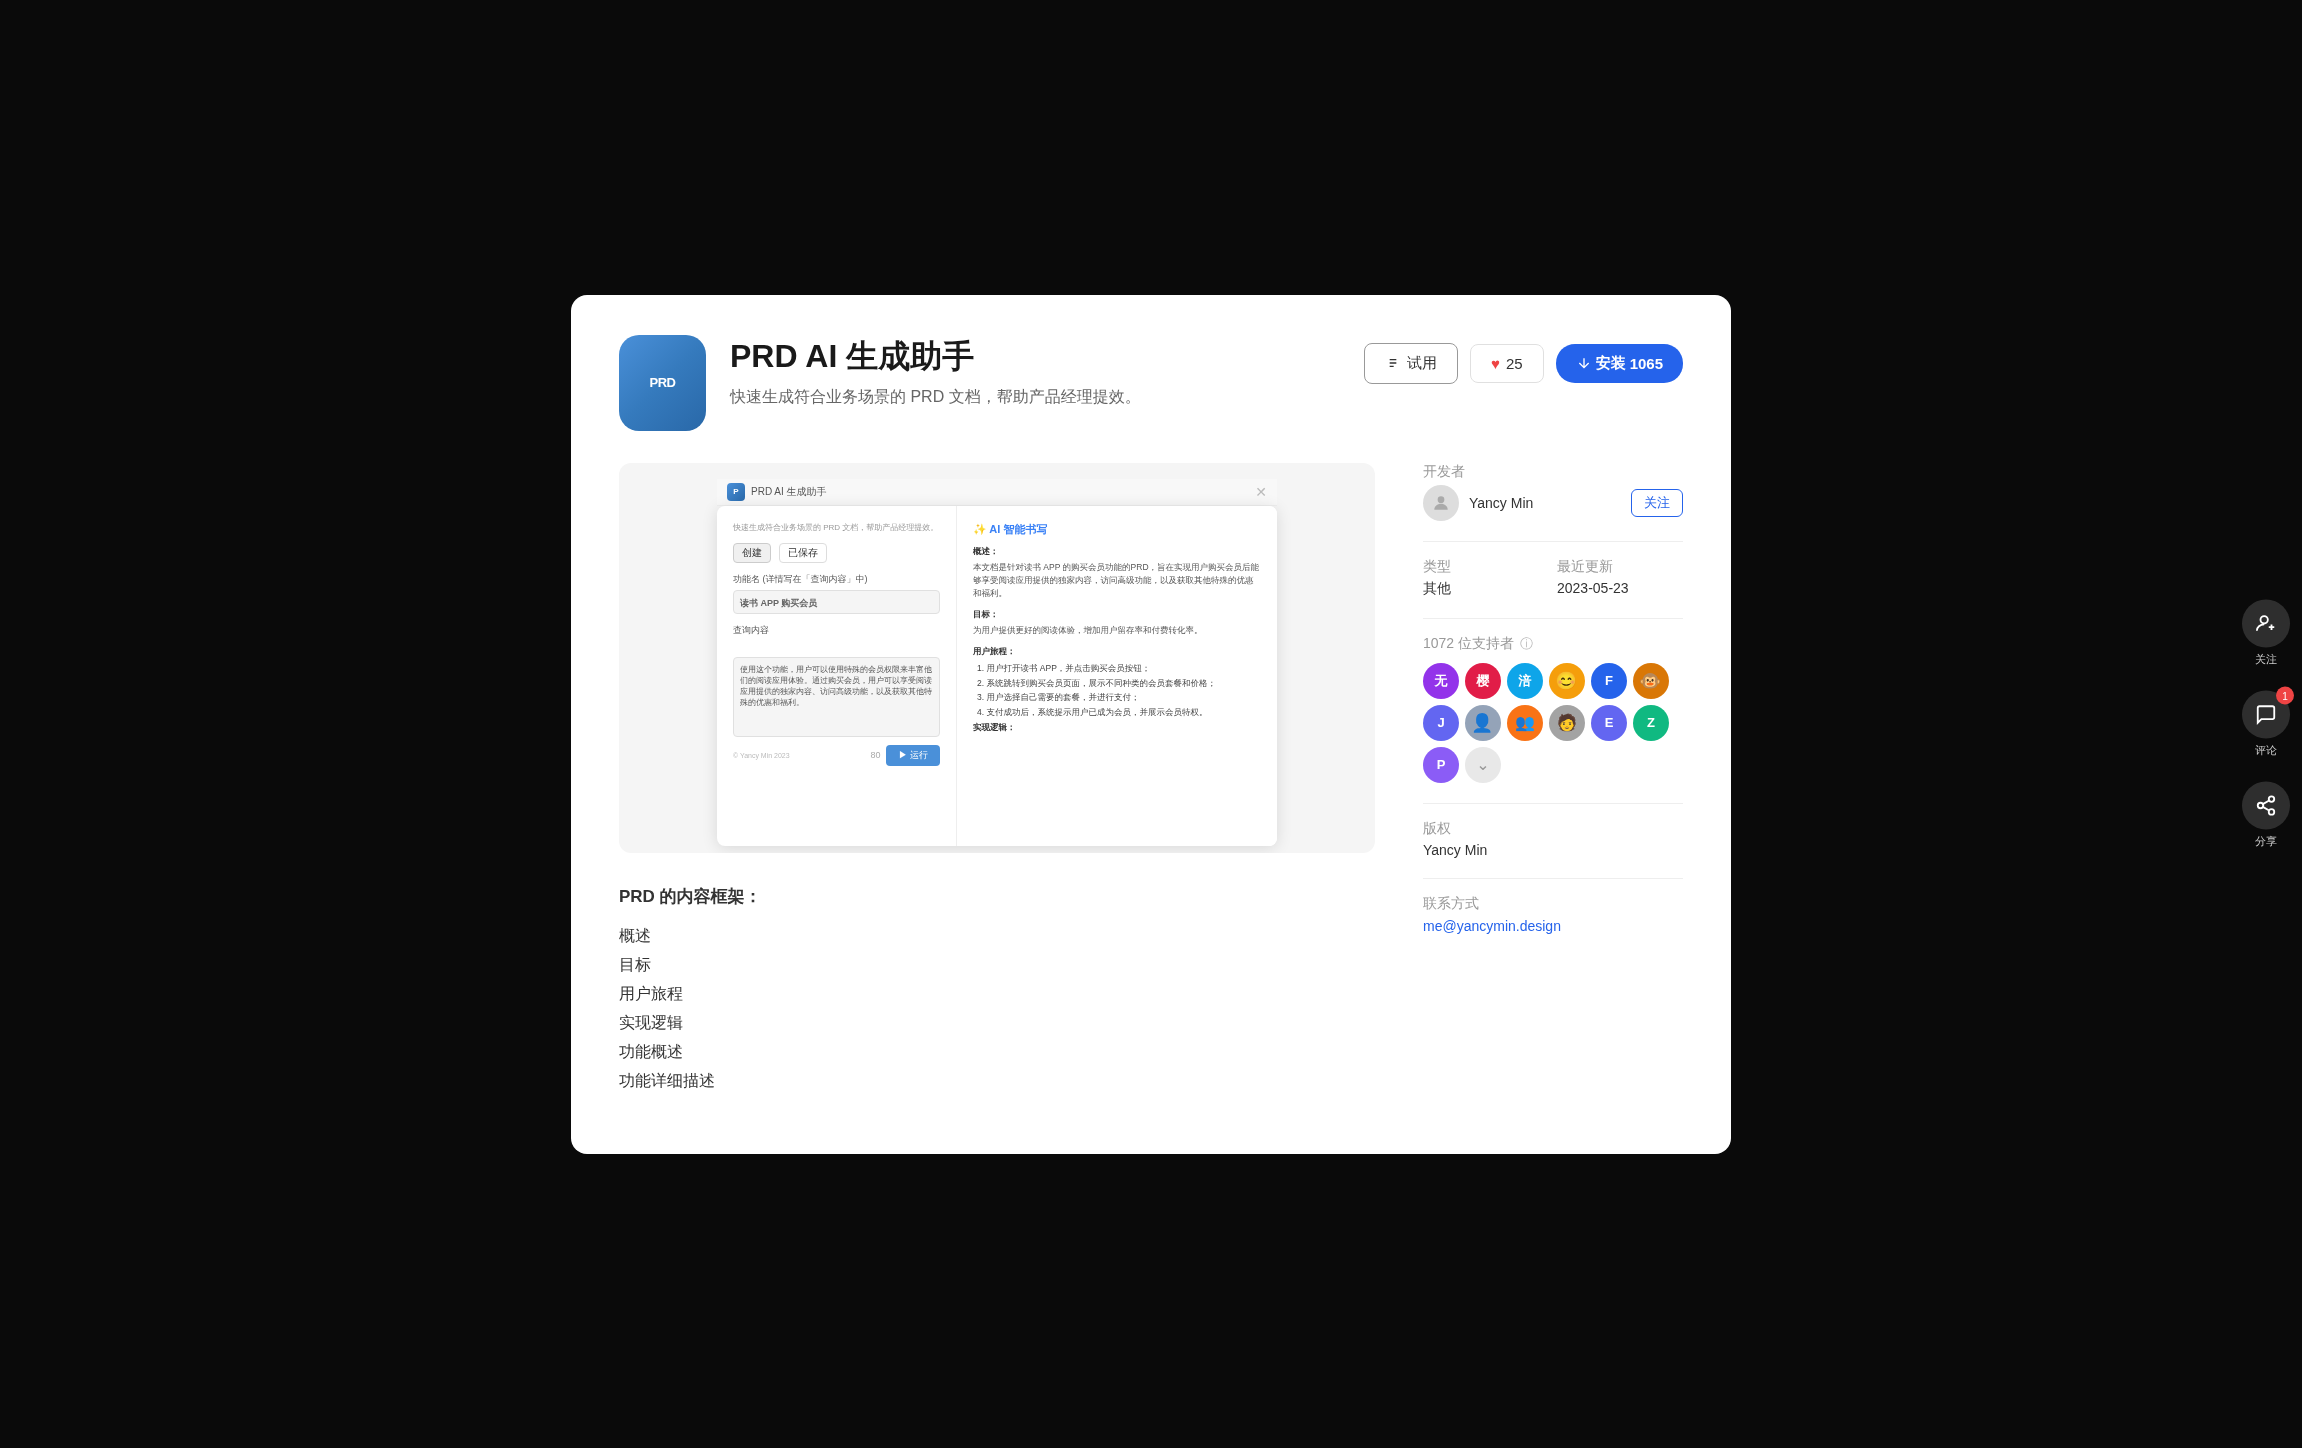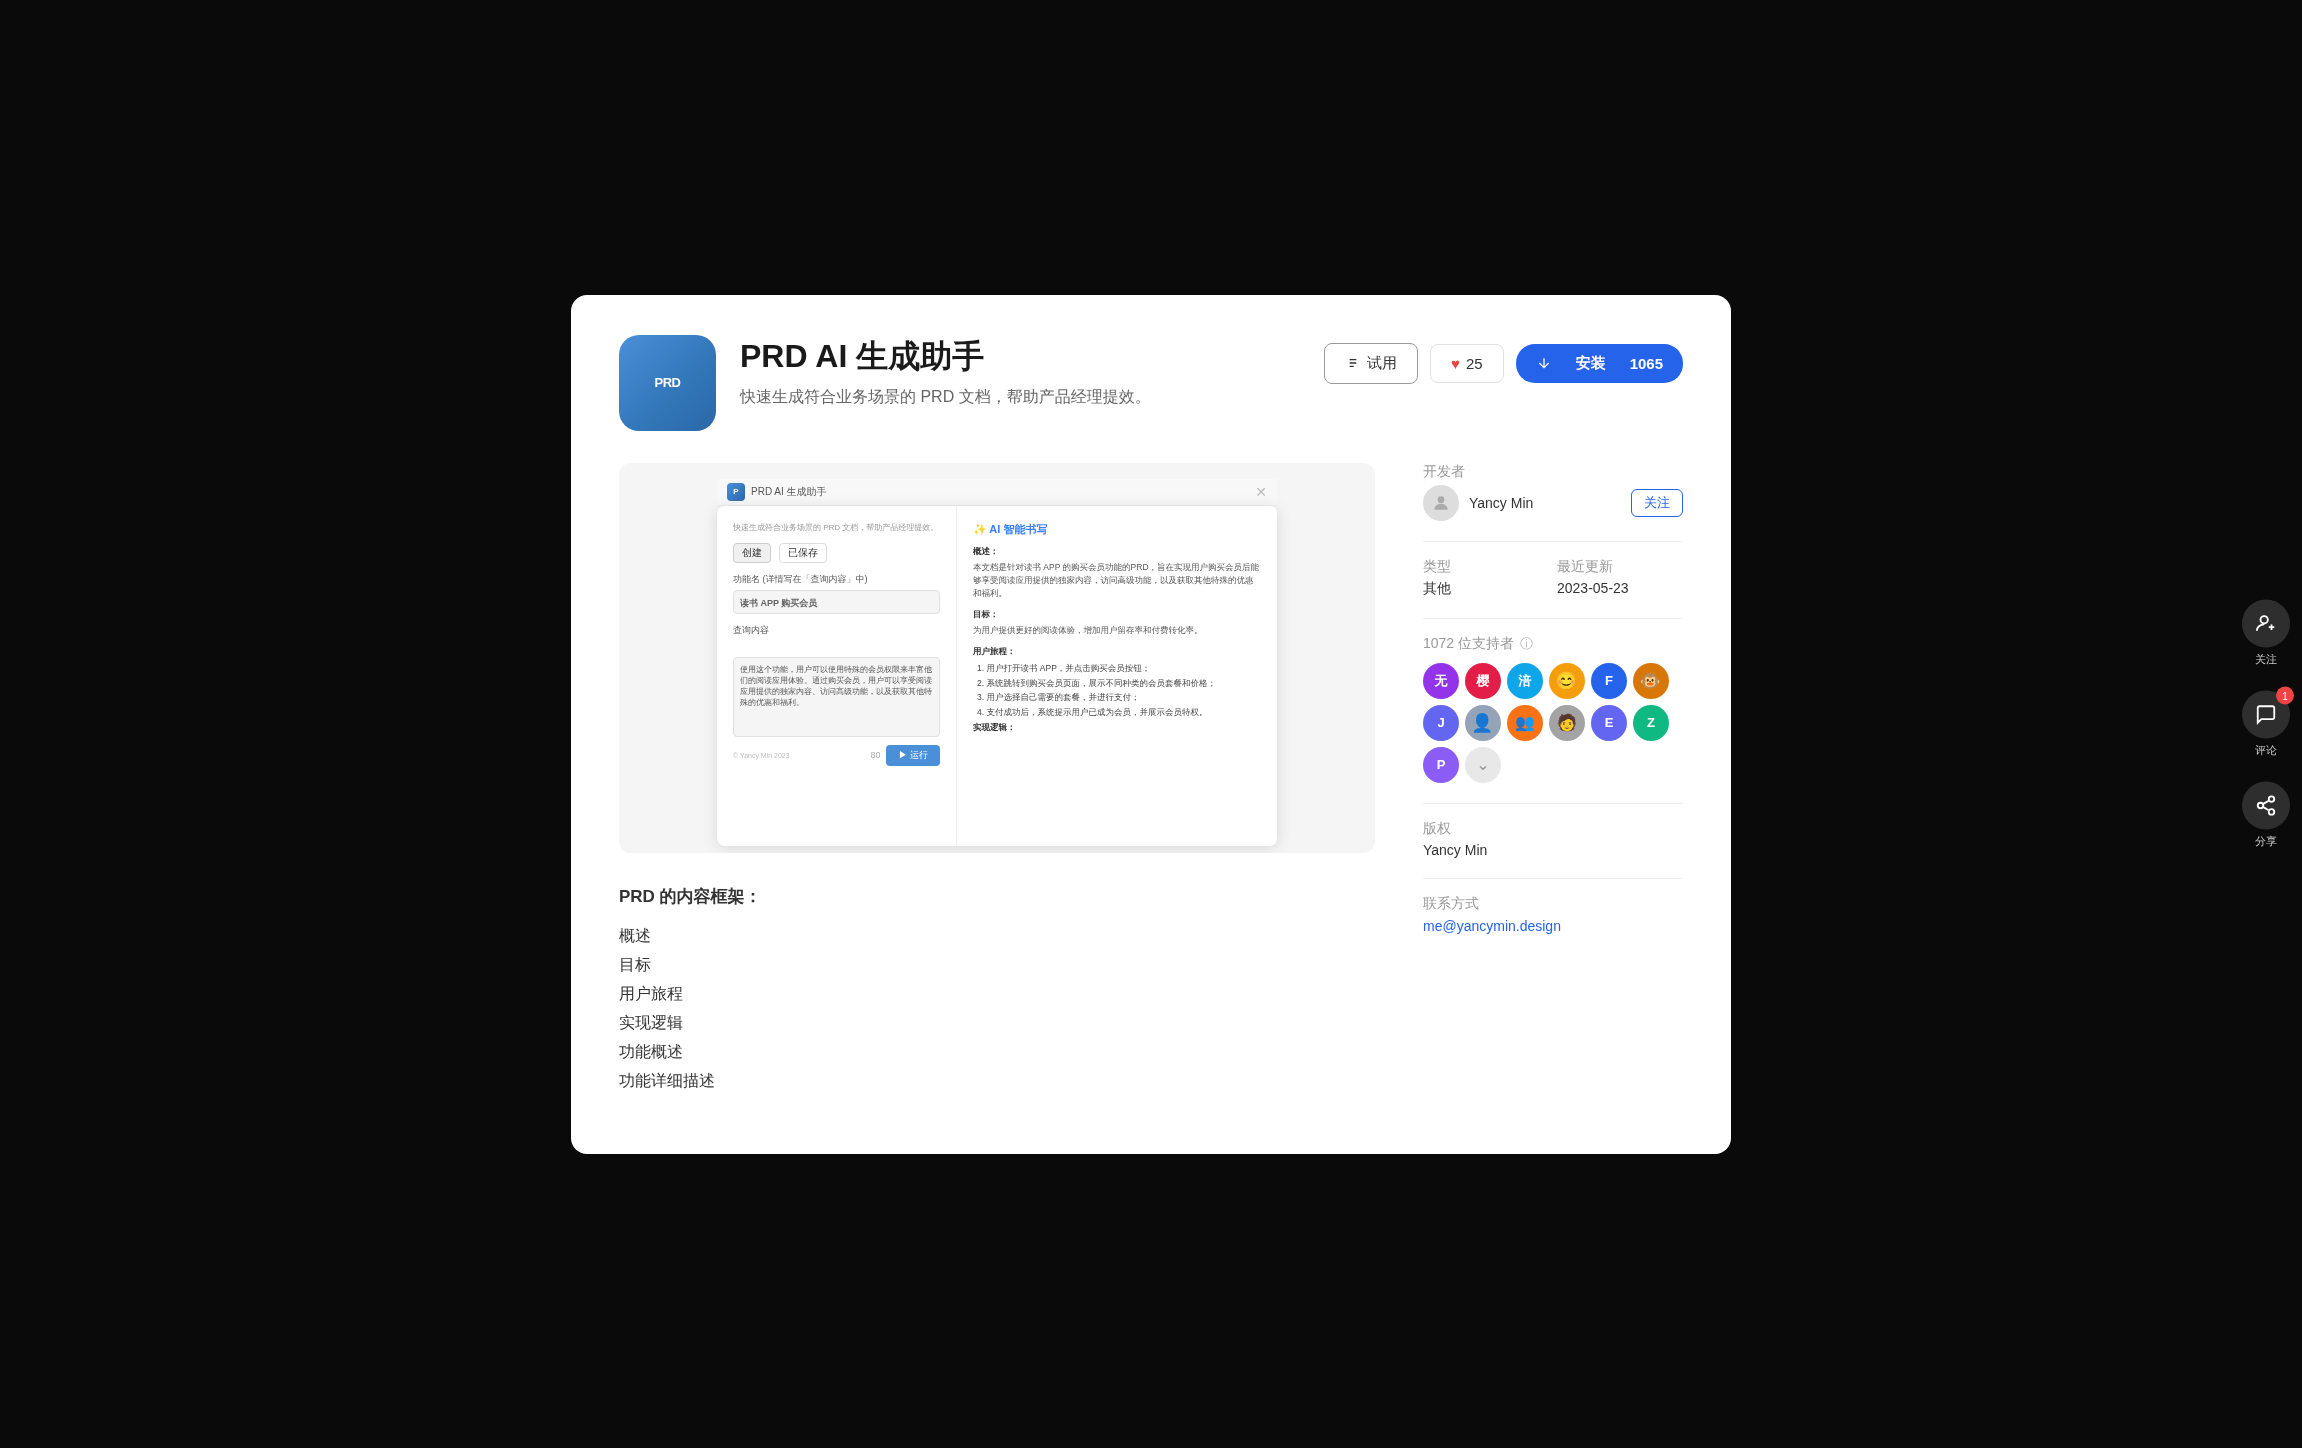--- a/index.html
+++ b/index.html
@@ -35,21 +35,21 @@
     }
 
     
     .modal-header {
       display: flex;
       align-items: flex-start;
       gap: 24px;
       margin-bottom: 32px;
     }
     .app-icon {
-      width: 97px;
+      width: 87px;
       height: 96px;
       border-radius: 20px;
       background: linear-gradient(135deg, #4a90d9 0%, #357abd 50%, #2968a8 100%);
       display: flex;
       align-items: center;
       justify-content: center;
       flex-shrink: 0;
       font-size: 28px;
       font-weight: 700;
       color: #fff;
@@ -95,21 +95,21 @@
       border: 1.5px solid #e0e0e0;
       border-radius: 8px;
       background: #fff;
       font-size: 15px;
       color: #333;
       cursor: pointer;
     }
     .btn-install {
       display: flex;
       align-items: center;
-      gap: 24px;
+      gap: 4px;
       padding: 10px 20px;
       background: #2563eb;
       border: none;
       border-radius: 19px;
       font-size: 15px;
       font-weight: 600;
       color: #fff;
       cursor: pointer;
     }
 

